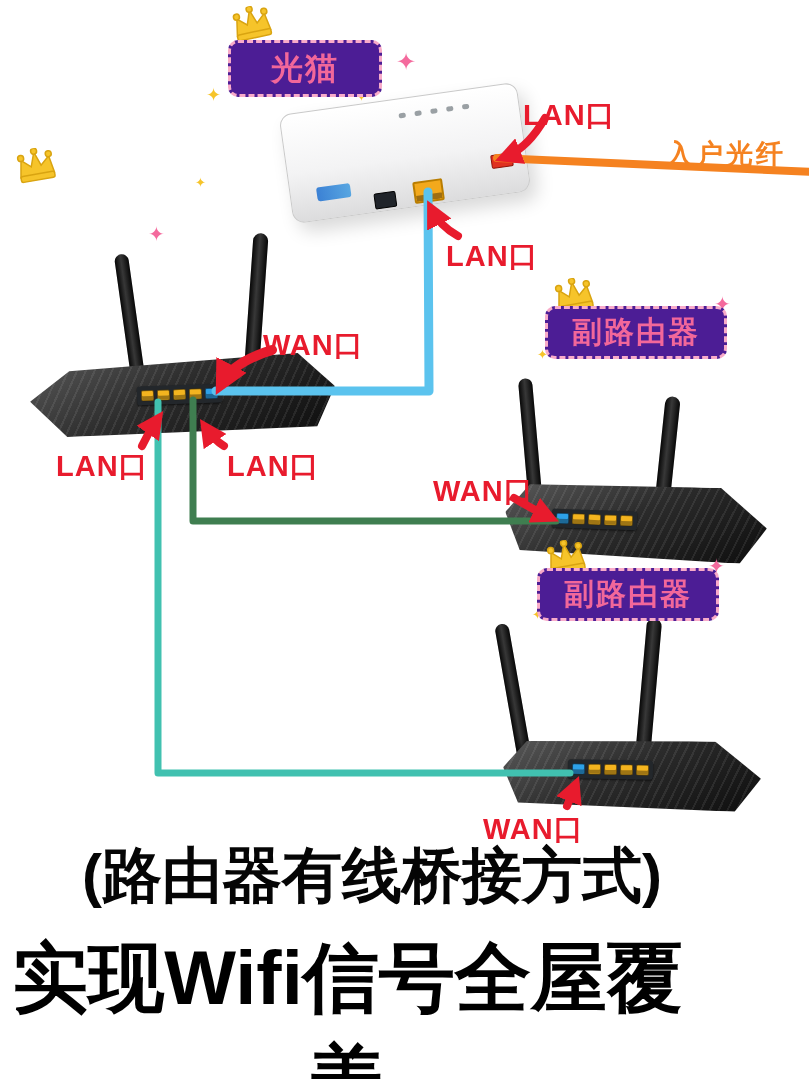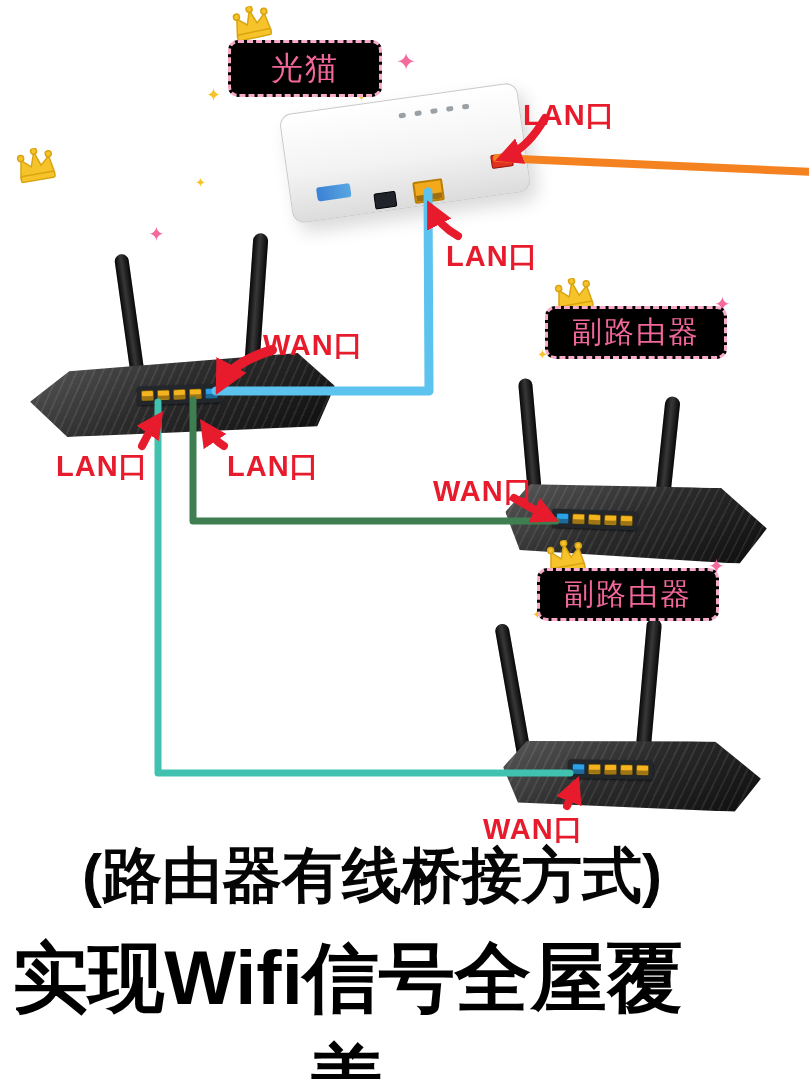--- a/index.html
+++ b/index.html
@@ -5,21 +5,21 @@
   * { box-sizing: border-box; }
   html, body { margin: 0; padding: 0; background: #ffffff; }
   #canvas {
     position: relative; width: 809px; height: 1079px; background: #ffffff;
     overflow: hidden; font-family: "Liberation Sans", "DejaVu Sans", sans-serif;
   }
 
   
   .label-box {
     position: absolute; border: 3px dashed #f8abc9; border-radius: 10px;
-    background: #000000; color: #f2679a; font-weight: normal; text-align: center;
+    background: #4c1d95; color: #f2679a; font-weight: bold; text-align: center;
     letter-spacing: 2px; line-height: 1.15; white-space: nowrap;
   }
 
   
   .red-label {
     position: absolute; color: #e81b2d; font-size: 29px; font-weight: bold;
     letter-spacing: 1px; white-space: nowrap;
   }
   .orange-label {
     position: absolute; color: #f58220; font-size: 27px; font-weight: bold;
@@ -207,20 +207,21 @@
   <span class="sparkle pink" style="left:714px; top:294px; font-size:20px;">✦</span>
   <span class="sparkle gold" style="left:537px; top:348px; font-size:13px;">✦</span>
   <span class="sparkle pink" style="left:708px; top:556px; font-size:20px;">✦</span>
   <span class="sparkle gold" style="left:532px; top:608px; font-size:13px;">✦</span>
 
   <div class="label-box" style="left:228px; top:40px; font-size:32px; padding:7px 40px;">光猫</div>
   <div class="label-box" style="left:545px; top:306px; font-size:30px; padding:6px 24px;">副路由器</div>
   <div class="label-box" style="left:537px; top:568px; font-size:30px; padding:6px 24px;">副路由器</div>
 
   <div class="red-label" style="left:523px; top:96px;">LAN口</div>
+  <div class="orange-label" style="left:666px; top:136px;">入户光纤</div>
   <div class="red-label" style="left:446px; top:237px;">LAN口</div>
   <div class="red-label" style="left:263px; top:326px;">WAN口</div>
   <div class="red-label" style="left:56px; top:447px;">LAN口</div>
   <div class="red-label" style="left:227px; top:447px;">LAN口</div>
   <div class="red-label" style="left:433px; top:472px;">WAN口</div>
   <div class="red-label" style="left:483px; top:810px;">WAN口</div>
 
   <div class="footer1">(路由器有线桥接方式)</div>
   <div class="footer2">实现Wifi信号全屋覆盖</div>
 

